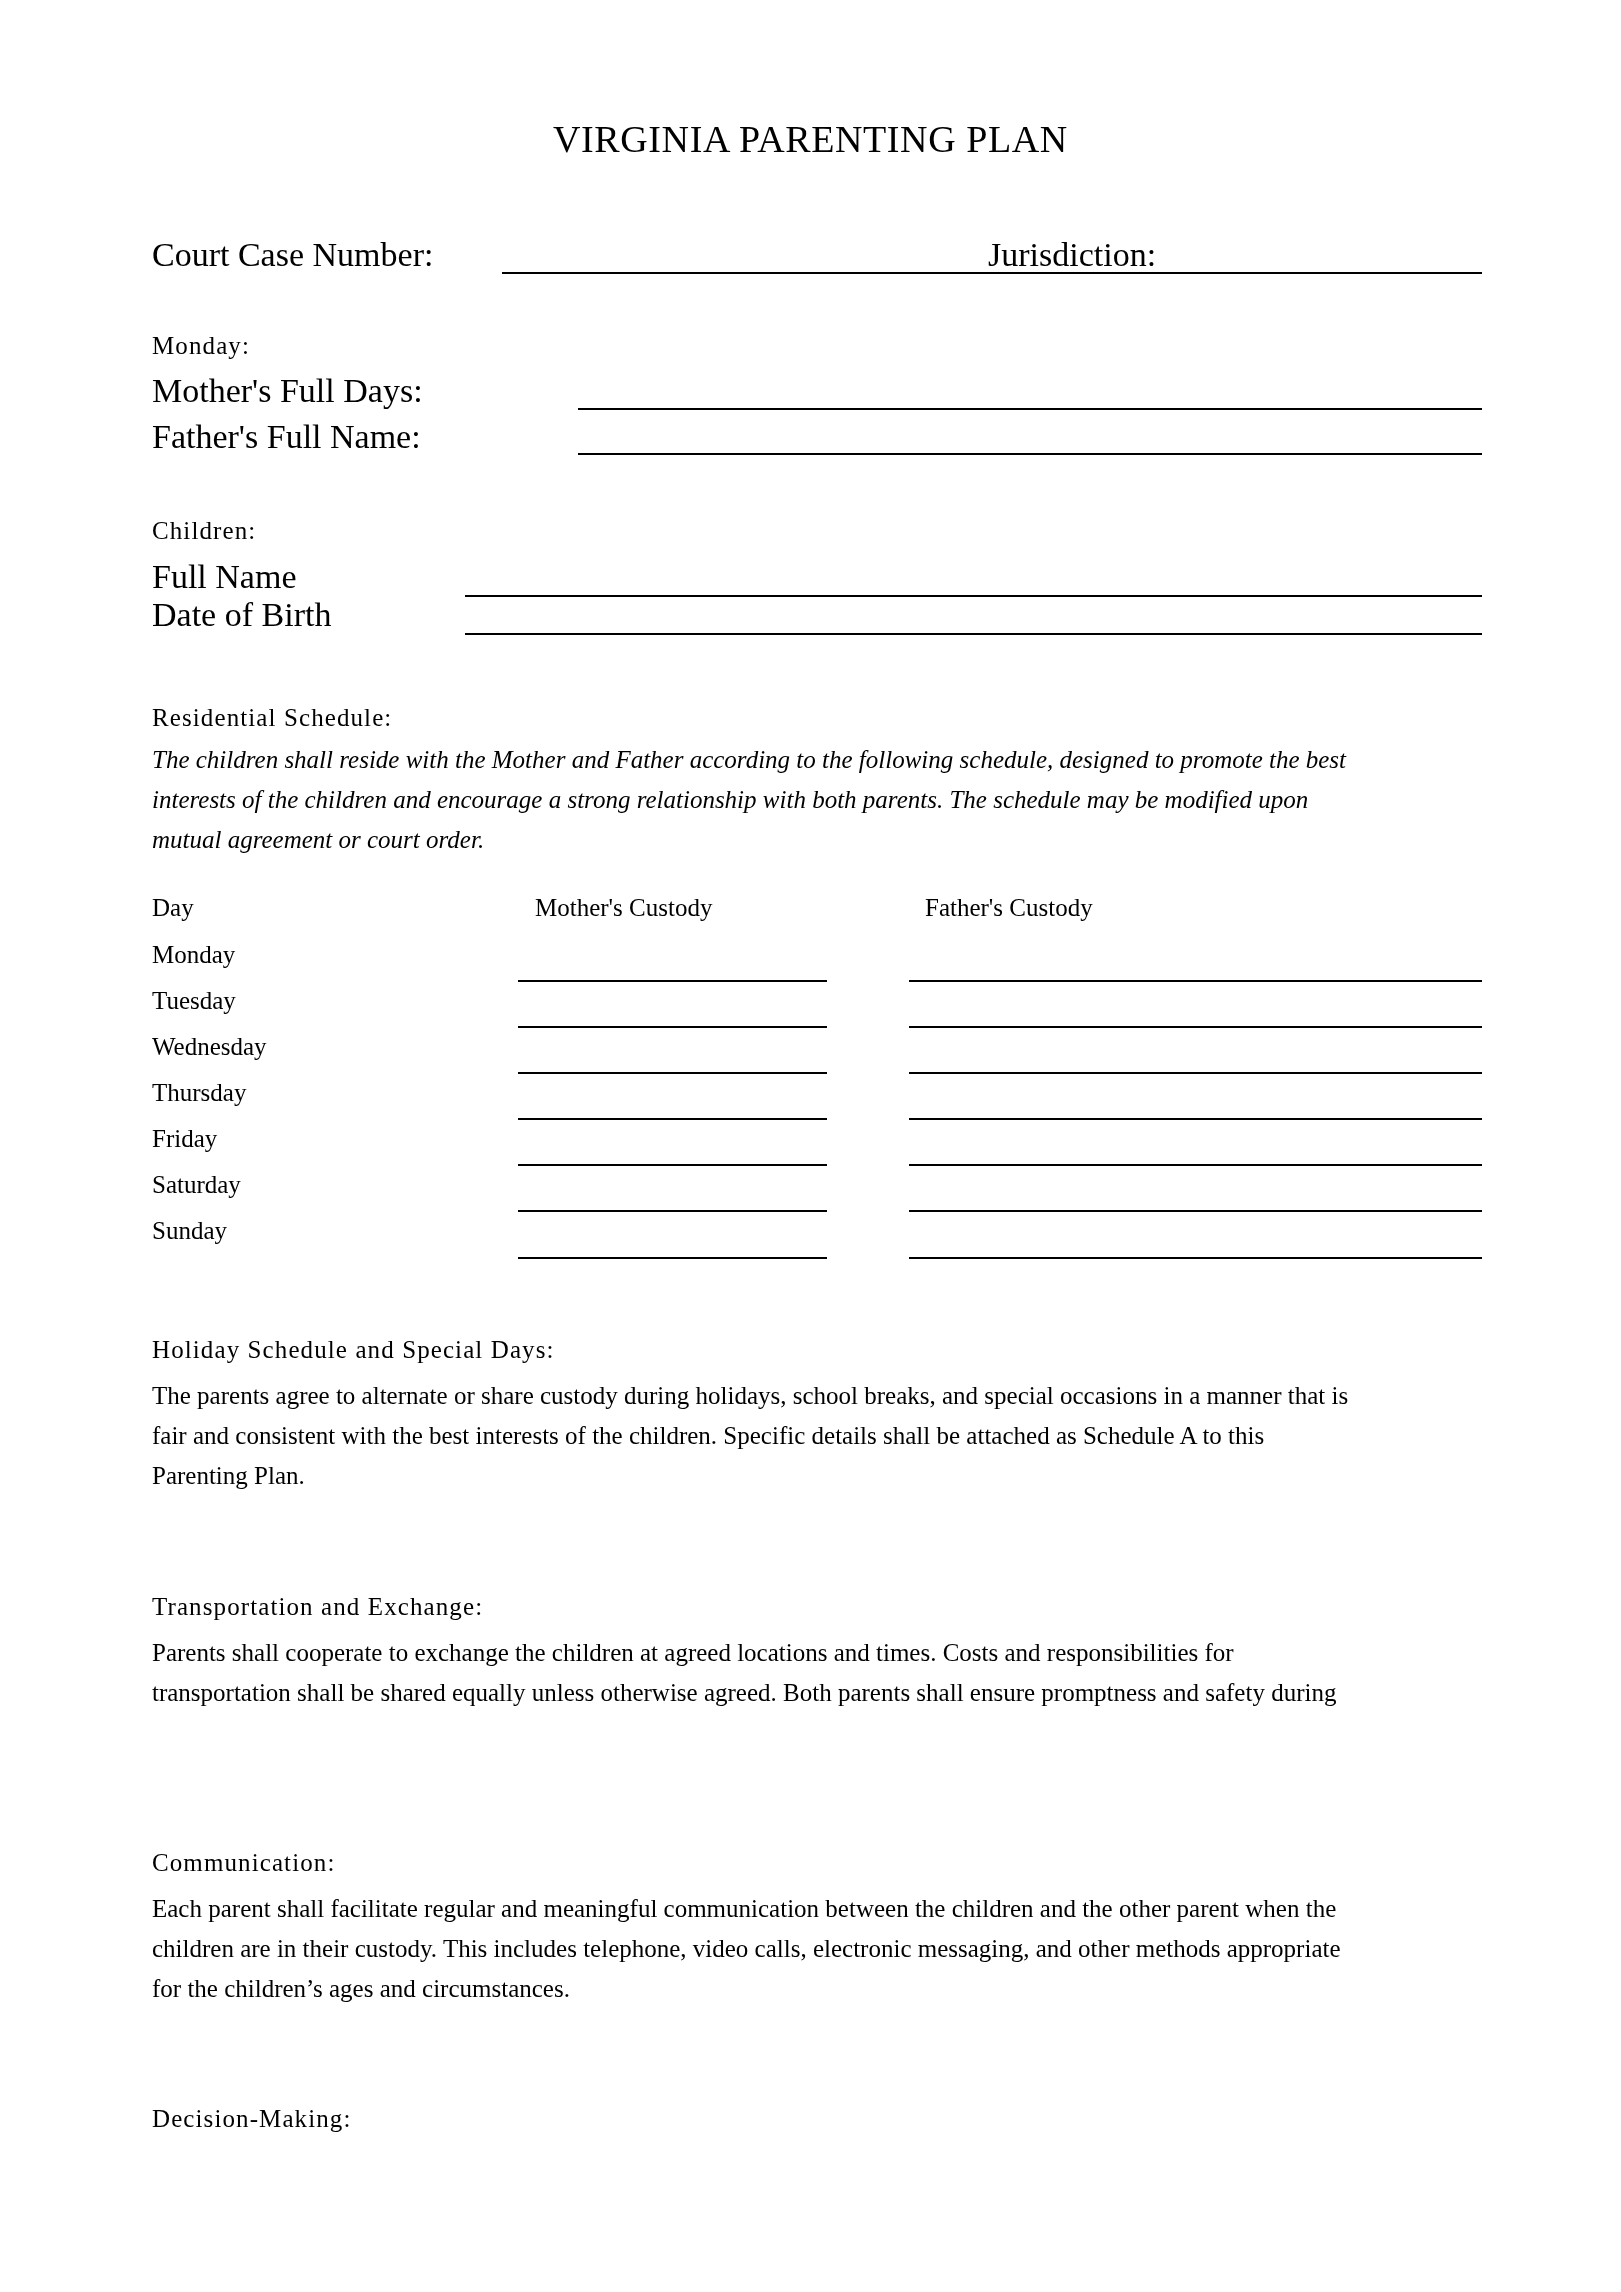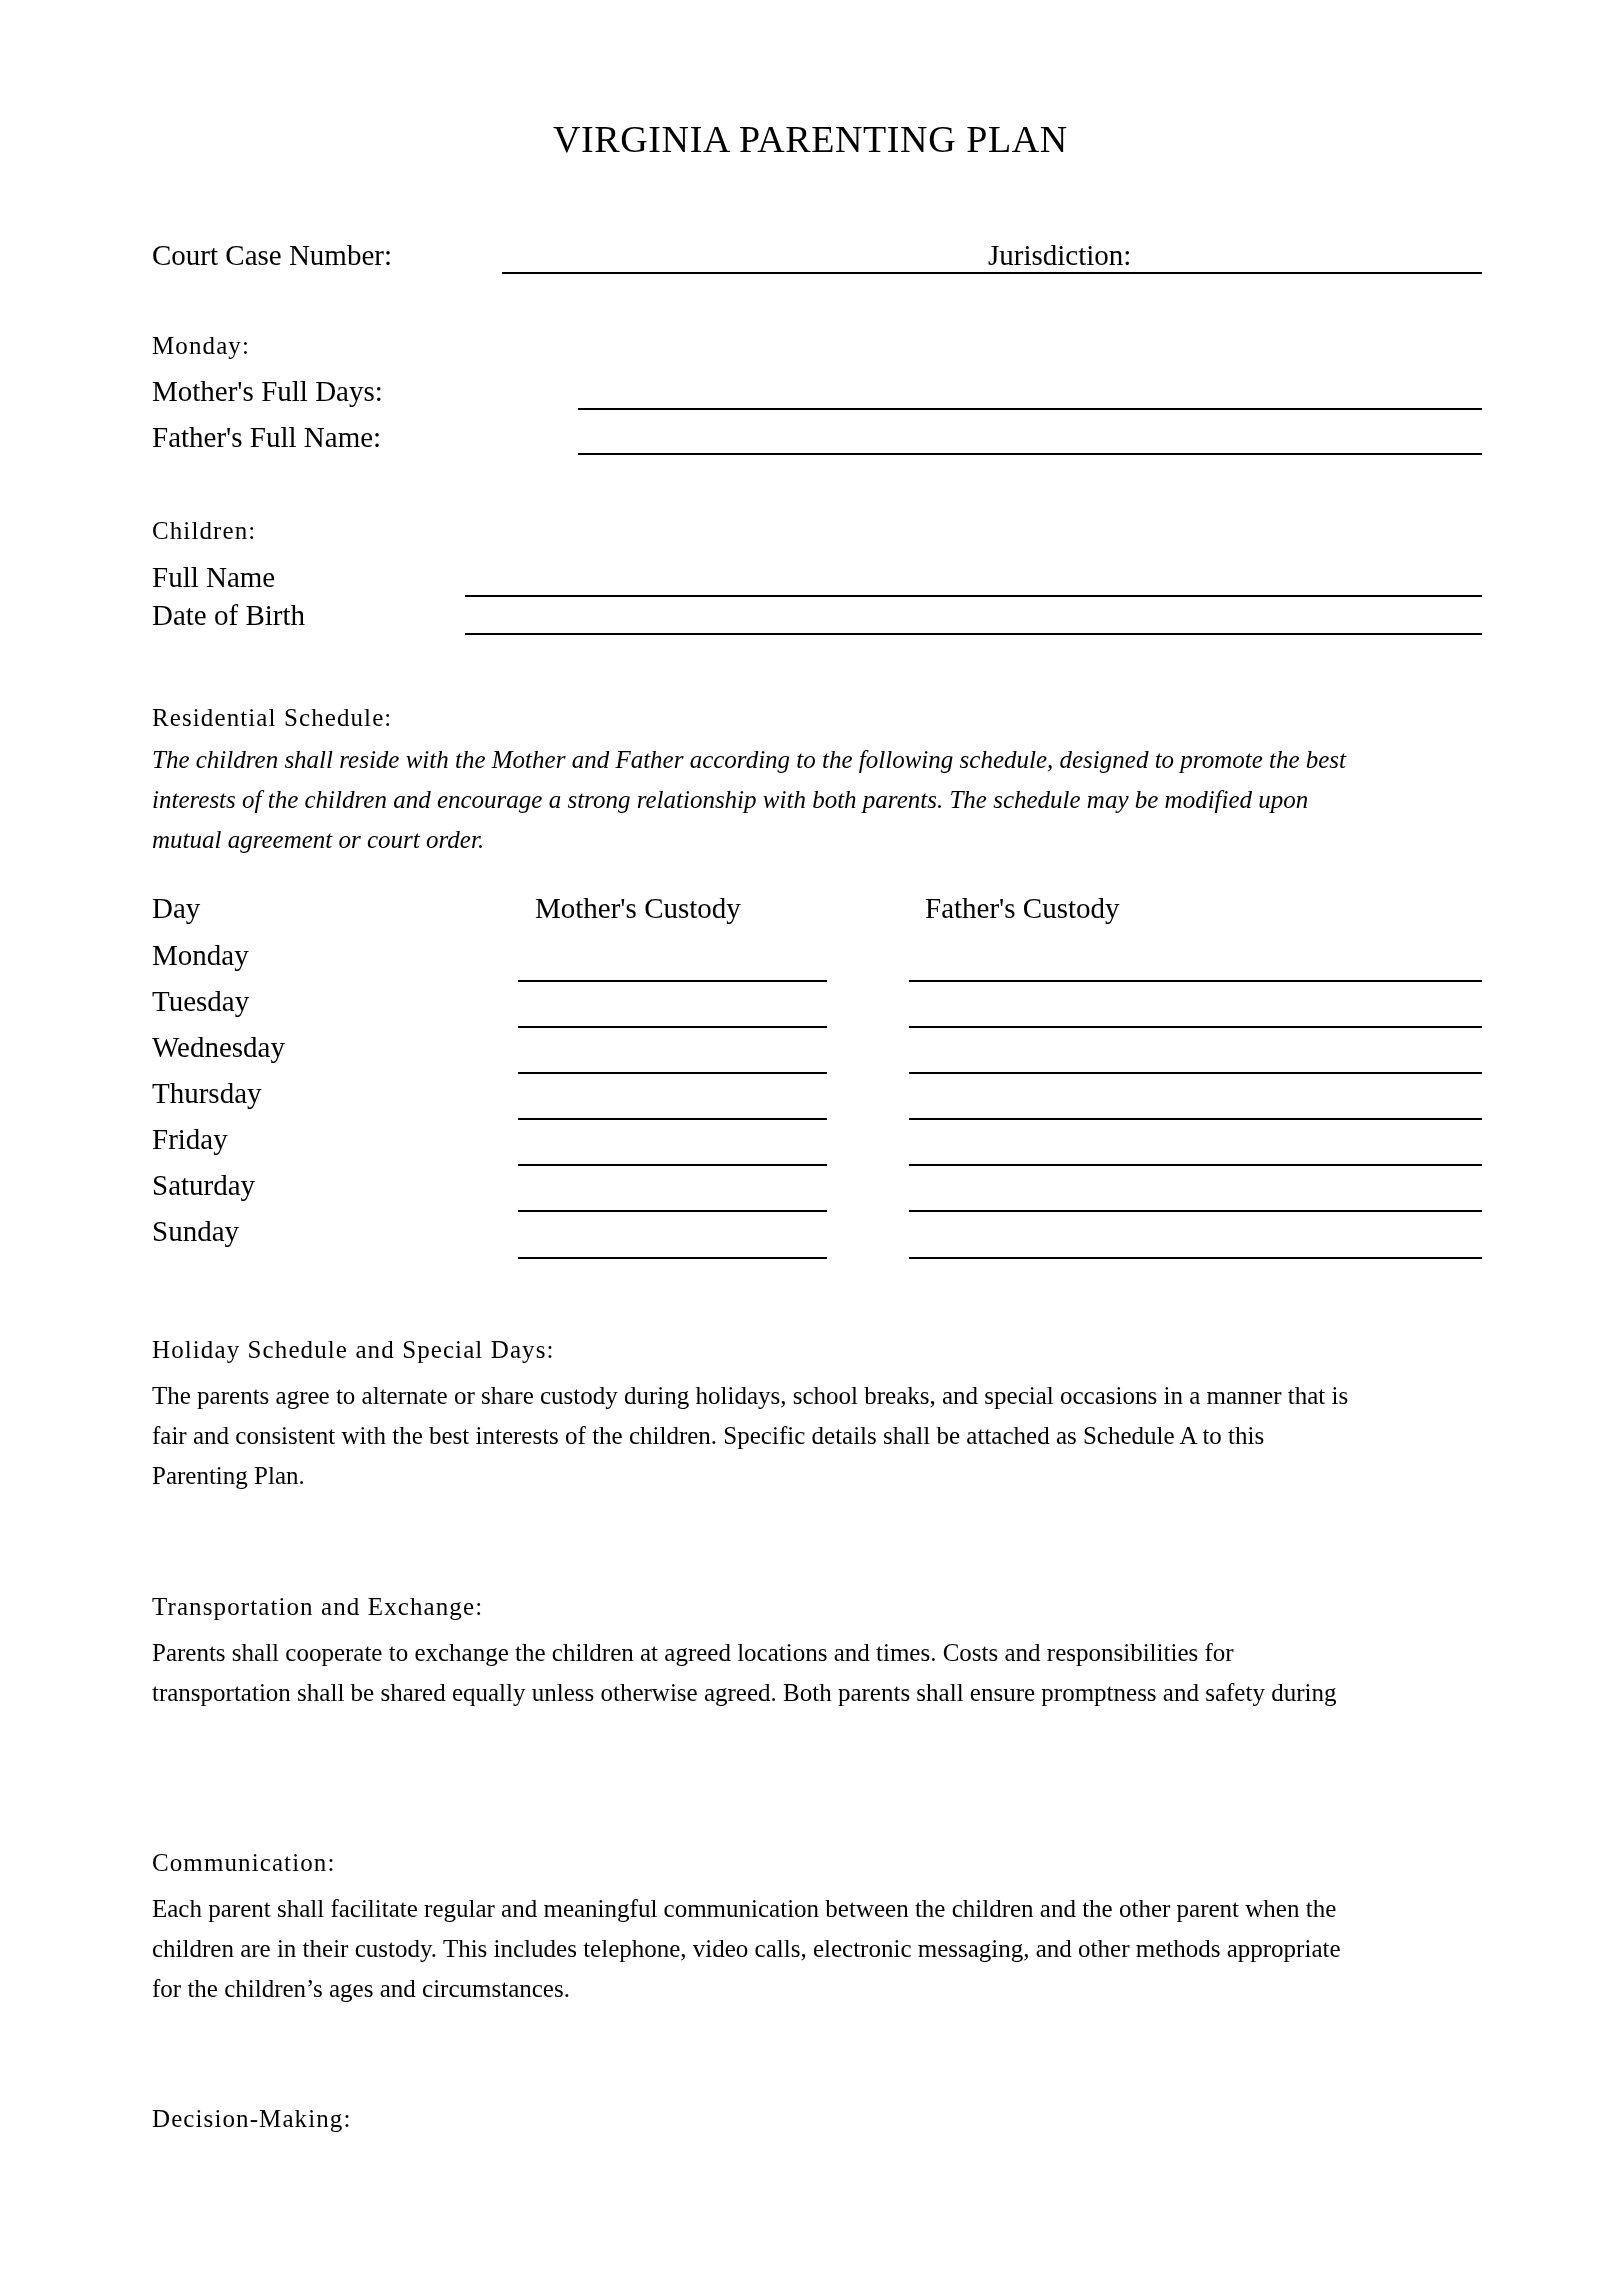--- a/index.html
+++ b/index.html
@@ -26,21 +26,21 @@
     width: 1621px;
     text-align: center;
     font-size: 38px;
     letter-spacing: 0.6px;
     line-height: 1;
   }
 
   
   .tx {
     position: absolute;
-    font-size: 29px;
+    font-size: 34px;
     line-height: 40px;
     white-space: nowrap;
     text-align: right;
   }
   .heading {
     position: absolute;
     font-size: 25px;
     line-height: 40px;
     letter-spacing: 1.1px;
     white-space: nowrap;
@@ -58,21 +58,21 @@
   
   .rule {
     position: absolute;
     height: 0;
     border-top: 2.9px solid #000000;
   }
 
   
   .sched-head, .sched-day {
     position: absolute;
-    font-size: 29px;
+    font-size: 25px;
     line-height: 40px;
     white-space: nowrap;
   }
 </style>
 </head>
 <body>
 
 <div class="page">
 
   <div class="doc-title">VIRGINIA PARENTING PLAN</div>

